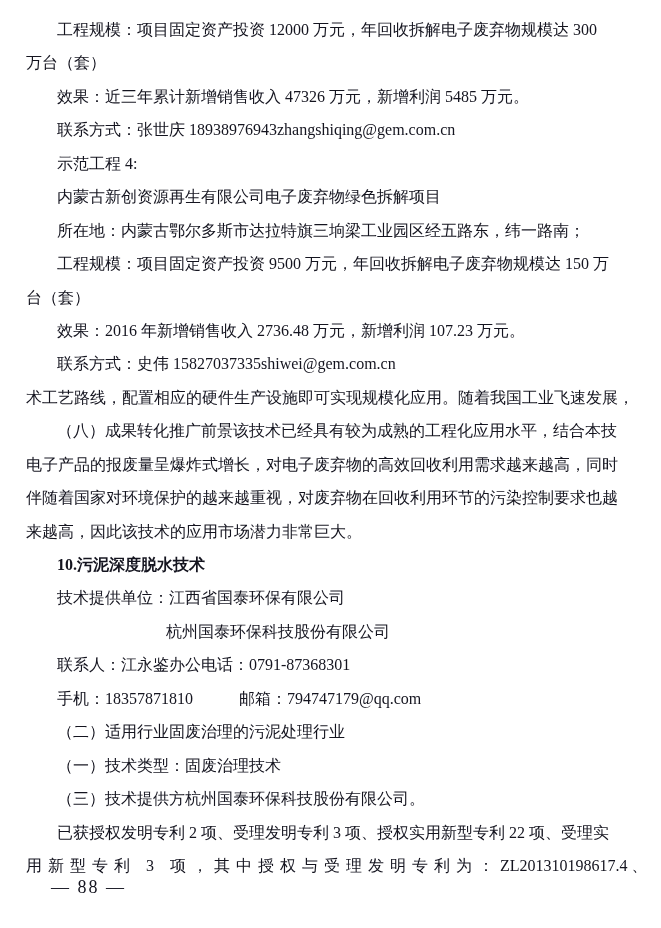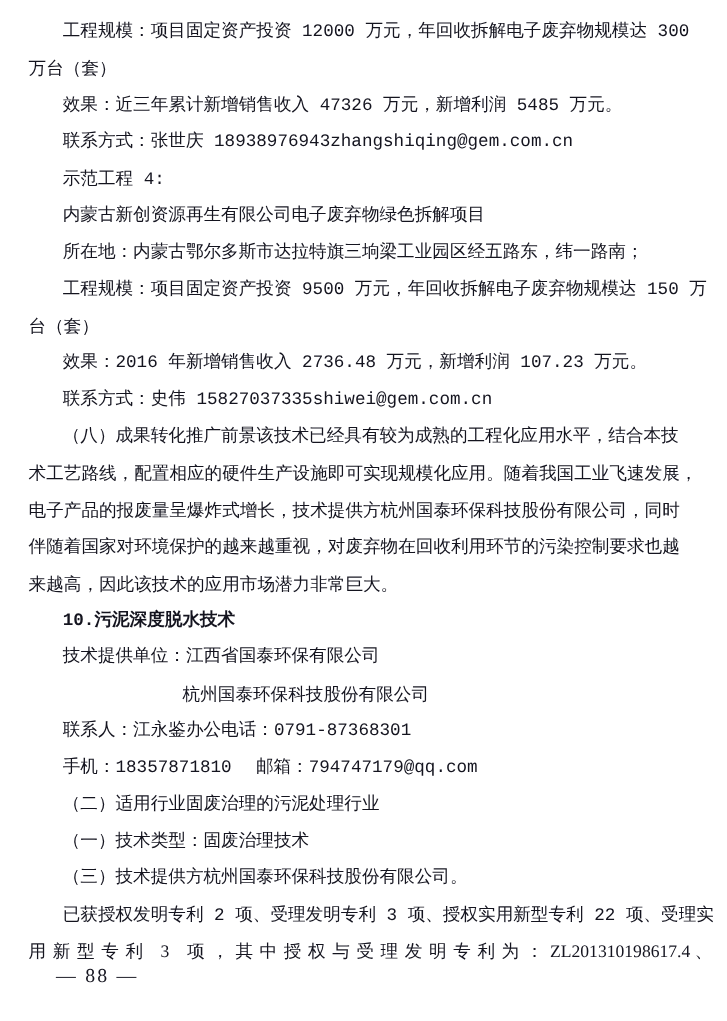--- a/index.html
+++ b/index.html
@@ -21,25 +21,25 @@
     left: 26px;
     top: 13px;
     width: 614px;
   }
   .line {
     height: 33.45px;
     line-height: 33.45px;
     font-size: 16px;
     white-space: pre;
   }
-  .indent { padding-left: 31px; font-family: Liberation Mono, monospace; }
+  .indent { padding-left: 31px; }
   .hang   { padding-left: 140px; }
   .bold   { font-weight: bold; }
   .spread { letter-spacing: 6px; }
-  .gap    { margin-left: 22px; }
+  .gap    { margin-left: 46px; }
   .footer {
     position: absolute;
     left: 51px;
     top: 876px;
     font-size: 18px;
     line-height: 22px;
     letter-spacing: 2px;
   }
 </style>
 </head>
@@ -51,23 +51,23 @@
     <div class="line">万台（套）</div>
     <div class="line indent">效果：近三年累计新增销售收入 47326 万元，新增利润 5485 万元。</div>
     <div class="line indent">联系方式：张世庆 18938976943zhangshiqing@gem.com.cn</div>
     <div class="line indent">示范工程 4:</div>
     <div class="line indent">内蒙古新创资源再生有限公司电子废弃物绿色拆解项目</div>
     <div class="line indent">所在地：内蒙古鄂尔多斯市达拉特旗三垧梁工业园区经五路东，纬一路南；</div>
     <div class="line indent">工程规模：项目固定资产投资 9500 万元，年回收拆解电子废弃物规模达 150 万</div>
     <div class="line">台（套）</div>
     <div class="line indent">效果：2016 年新增销售收入 2736.48 万元，新增利润 107.23 万元。</div>
     <div class="line indent">联系方式：史伟 15827037335shiwei@gem.com.cn</div>
+    <div class="line">术工艺路线，配置相应的硬件生产设施即可实现规模化应用。随着我国工业飞速发展，</div>
     <div class="line indent">（八）成果转化推广前景该技术已经具有较为成熟的工程化应用水平，结合本技</div>
-    <div class="line">术工艺路线，配置相应的硬件生产设施即可实现规模化应用。随着我国工业飞速发展，</div>
-    <div class="line">电子产品的报废量呈爆炸式增长，技术提供方杭州国泰环保科技股份有限公司，同时</div>
+    <div class="line">电子产品的报废量呈爆炸式增长，对电子废弃物的高效回收利用需求越来越高，同时</div>
     <div class="line">伴随着国家对环境保护的越来越重视，对废弃物在回收利用环节的污染控制要求也越</div>
     <div class="line">来越高，因此该技术的应用市场潜力非常巨大。</div>
     <div class="line indent bold">10.污泥深度脱水技术</div>
     <div class="line indent">技术提供单位：江西省国泰环保有限公司</div>
     <div class="line hang">杭州国泰环保科技股份有限公司</div>
     <div class="line indent">联系人：江永鉴办公电话：0791-87368301</div>
     <div class="line indent"><span>手机：18357871810</span><span class="gap">邮箱：794747179@qq.com</span></div>
     <div class="line indent">（二）适用行业固废治理的污泥处理行业</div>
     <div class="line indent">（一）技术类型：固废治理技术</div>
     <div class="line indent">（三）技术提供方杭州国泰环保科技股份有限公司。</div>

